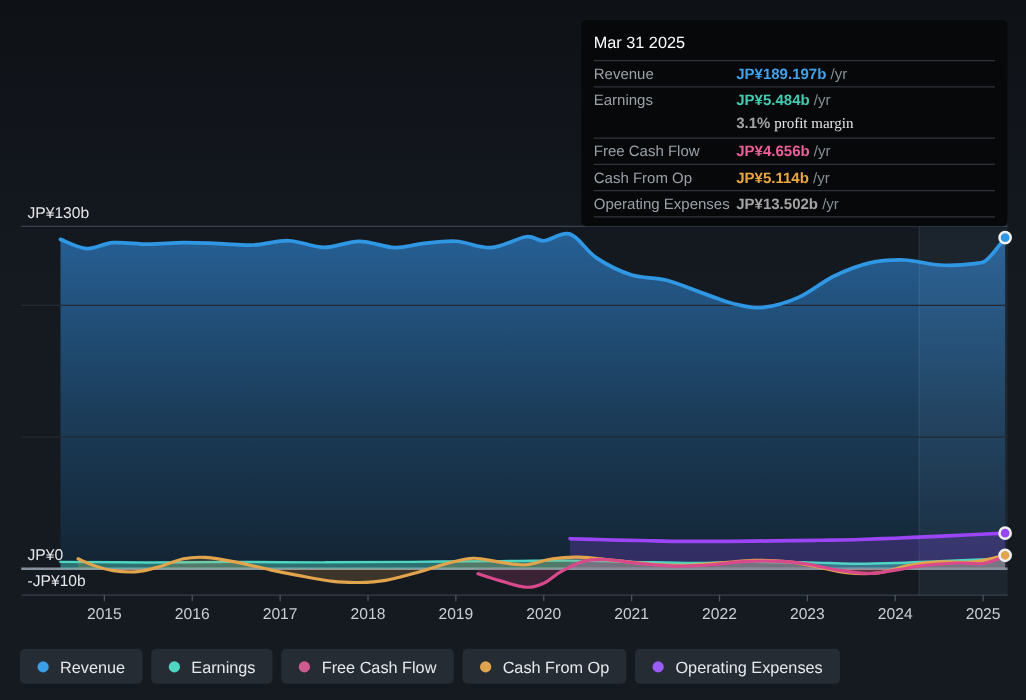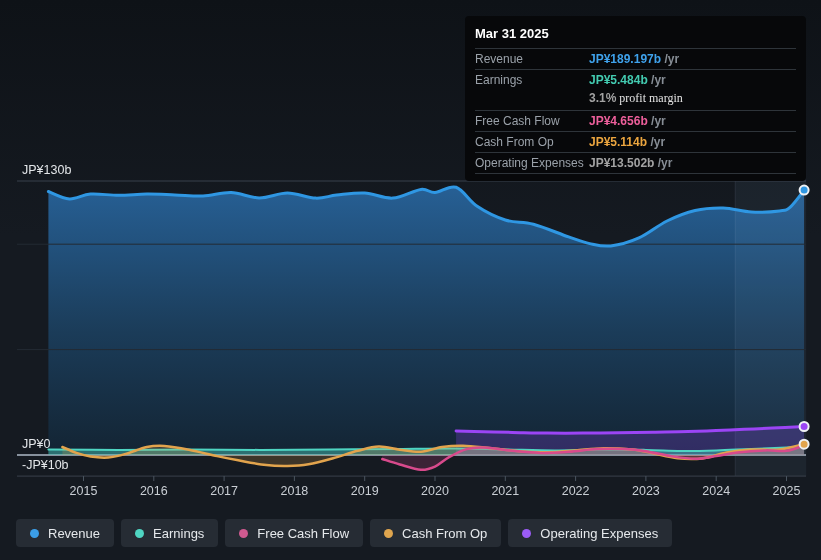--- a/index.html
+++ b/index.html
@@ -7,28 +7,28 @@
     width:821px;height:560px;overflow:hidden;position:relative;
     background:linear-gradient(180deg,#0e1217 0%,#151a21 42%,#151a21 100%);
     font-family:"Liberation Sans",sans-serif;
   }
   #chart-svg{position:absolute;left:0;top:0;display:block;}
   
   #tooltip{
     position:absolute;left:465px;top:16px;width:341px;box-sizing:border-box;
     background:#07080a;border-radius:4px;padding:7px 10px 7px 10px;z-index:5;
   }
-  .t-title{color:#ffffff;font-size:13px;font-weight:bold;padding:3px 0 7px 0;
+  .t-title{color:#ffffff;font-size:13px;font-weight:normal;padding:3px 0 7px 0;
     border-bottom:1px solid #2e343a;}
   .t-row{display:flex;align-items:baseline;font-size:12px;padding:3px 0;}
   .t-row.bt{border-top:1px solid #2e343a;}
   .t-row.bb{border-bottom:1px solid #2e343a;}
   .t-label{width:114px;flex:none;color:#9aa1a9;}
   .t-val{font-weight:bold;}
-  .t-unit{color:#878e96;font-weight:bold;}
+  .t-unit{color:#878e96;font-weight:normal;}
   .t-subrow{font-size:12px;padding:1px 0 4px 114px;border-bottom:1px solid #2e343a;}
   .t-subrow b{color:#a3a3a3;}
   .t-subrow span{color:#e5e5e5;font-family:Liberation Serif, serif;}
   
   #legend{position:absolute;left:16px;top:519px;display:flex;gap:7px;z-index:5;}
   .chip{display:flex;align-items:center;gap:9px;background:#262c34;border-radius:4px;
     padding:0 14px;height:28px;font-size:13px;color:#e6e9ec;cursor:pointer;}
   .dot{width:9px;height:9px;border-radius:50%;flex:none;}
 </style>
 </head>

